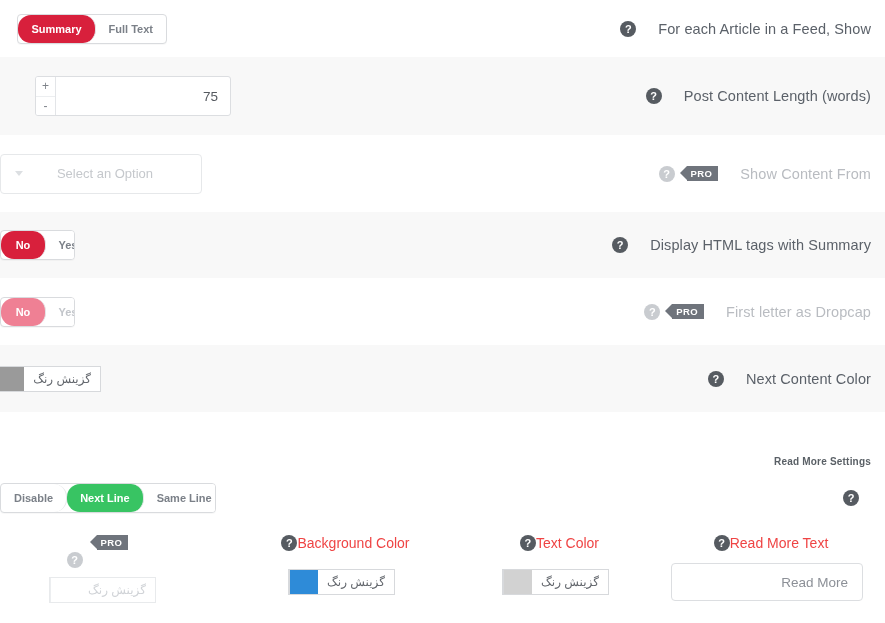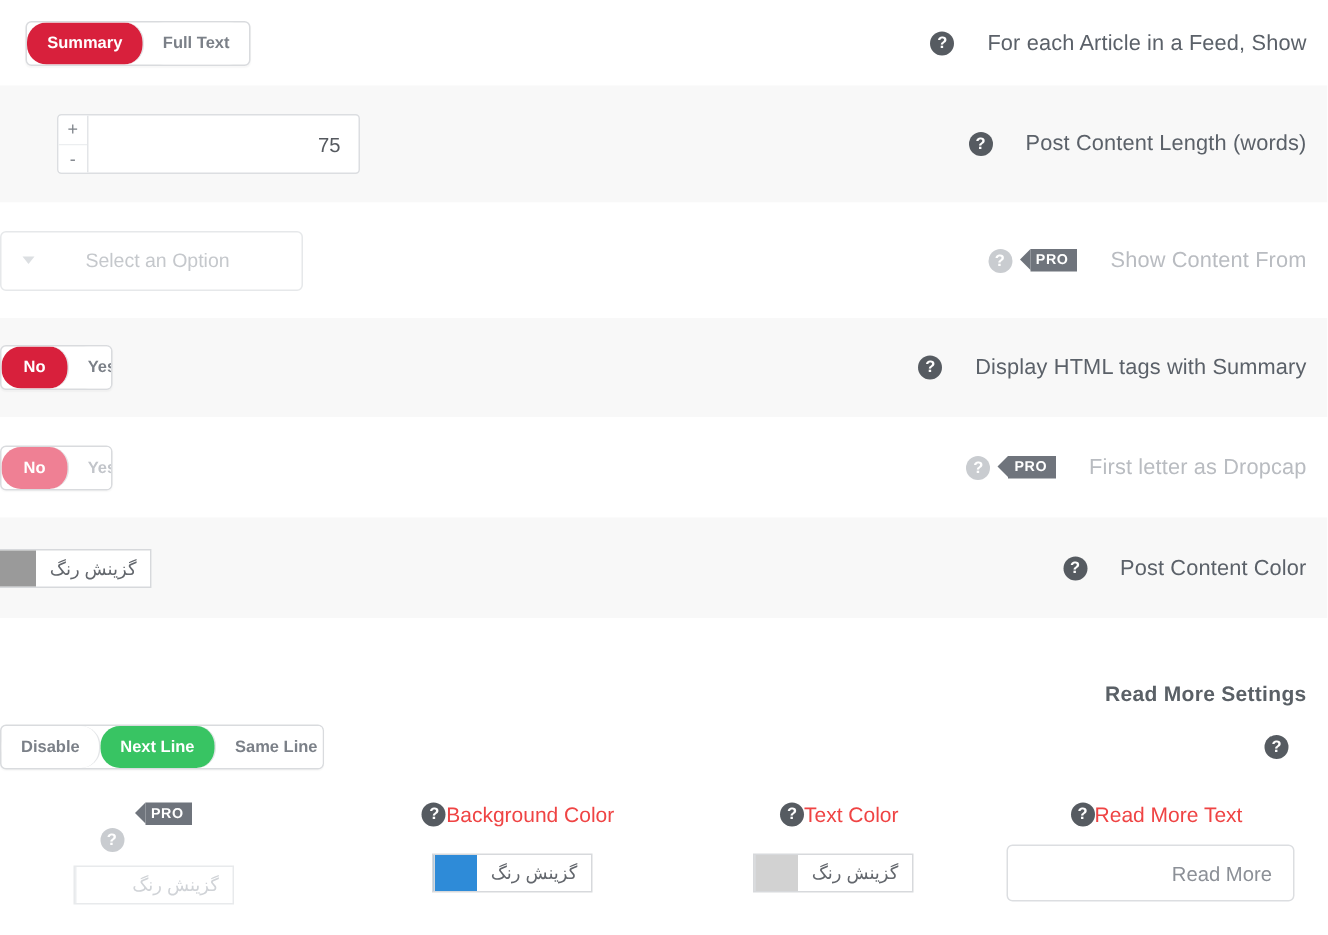--- a/index.html
+++ b/index.html
@@ -233,21 +233,21 @@
     font-size: 13.5px;
     color: #8c9097;
   }
 
   
   .section-head {
     width: 885px;
     box-sizing: border-box;
     text-align: right;
     padding: 0 14px 0 0;
-    font-size: 14px;
+    font-size: 10px;
     font-weight: bold;
     color: #5a6066;
     letter-spacing: .2px;
   }
 
   
   .grid {
     display: flex;
     flex-direction: row-reverse;
     width: 885px;
@@ -291,21 +291,21 @@
       <span class="opt on-red">Summary</span>
       <span class="opt">Full Text</span>
     </div>
   </div>
 </div>
 
 <div class="row alt" style="height:78px;">
   <div class="row-label">Post Content Length (words)</div>
   <div class="help">?</div>
   <div class="row-spacer"></div>
-  <div class="ctrl-slot" style="width:240px;">
+  <div class="ctrl-slot" style="width:196px;margin-left:35px;">
     <div class="num">
       <div class="val">75</div>
       <div class="btns">
         <span>+</span>
         <span>-</span>
       </div>
     </div>
   </div>
 </div>
 
@@ -341,21 +341,21 @@
   <div class="row-spacer"></div>
   <div class="ctrl-slot" style="width:75px;">
     <div class="seg narrow faded">
       <span class="opt on-red">No</span>
       <span class="opt">Yes</span>
     </div>
   </div>
 </div>
 
 <div class="row alt" style="height:67px;">
-  <div class="row-label">Post Content Color</div>
+  <div class="row-label">Next Content Color</div>
   <div class="help">?</div>
   <div class="row-spacer"></div>
   <div class="ctrl-slot" style="width:101px;">
     <div class="cpick">
       <span class="lbl">گزینش رنگ</span>
       <span class="sw" style="background:#9a9a9a;"></span>
     </div>
   </div>
 </div>
 

